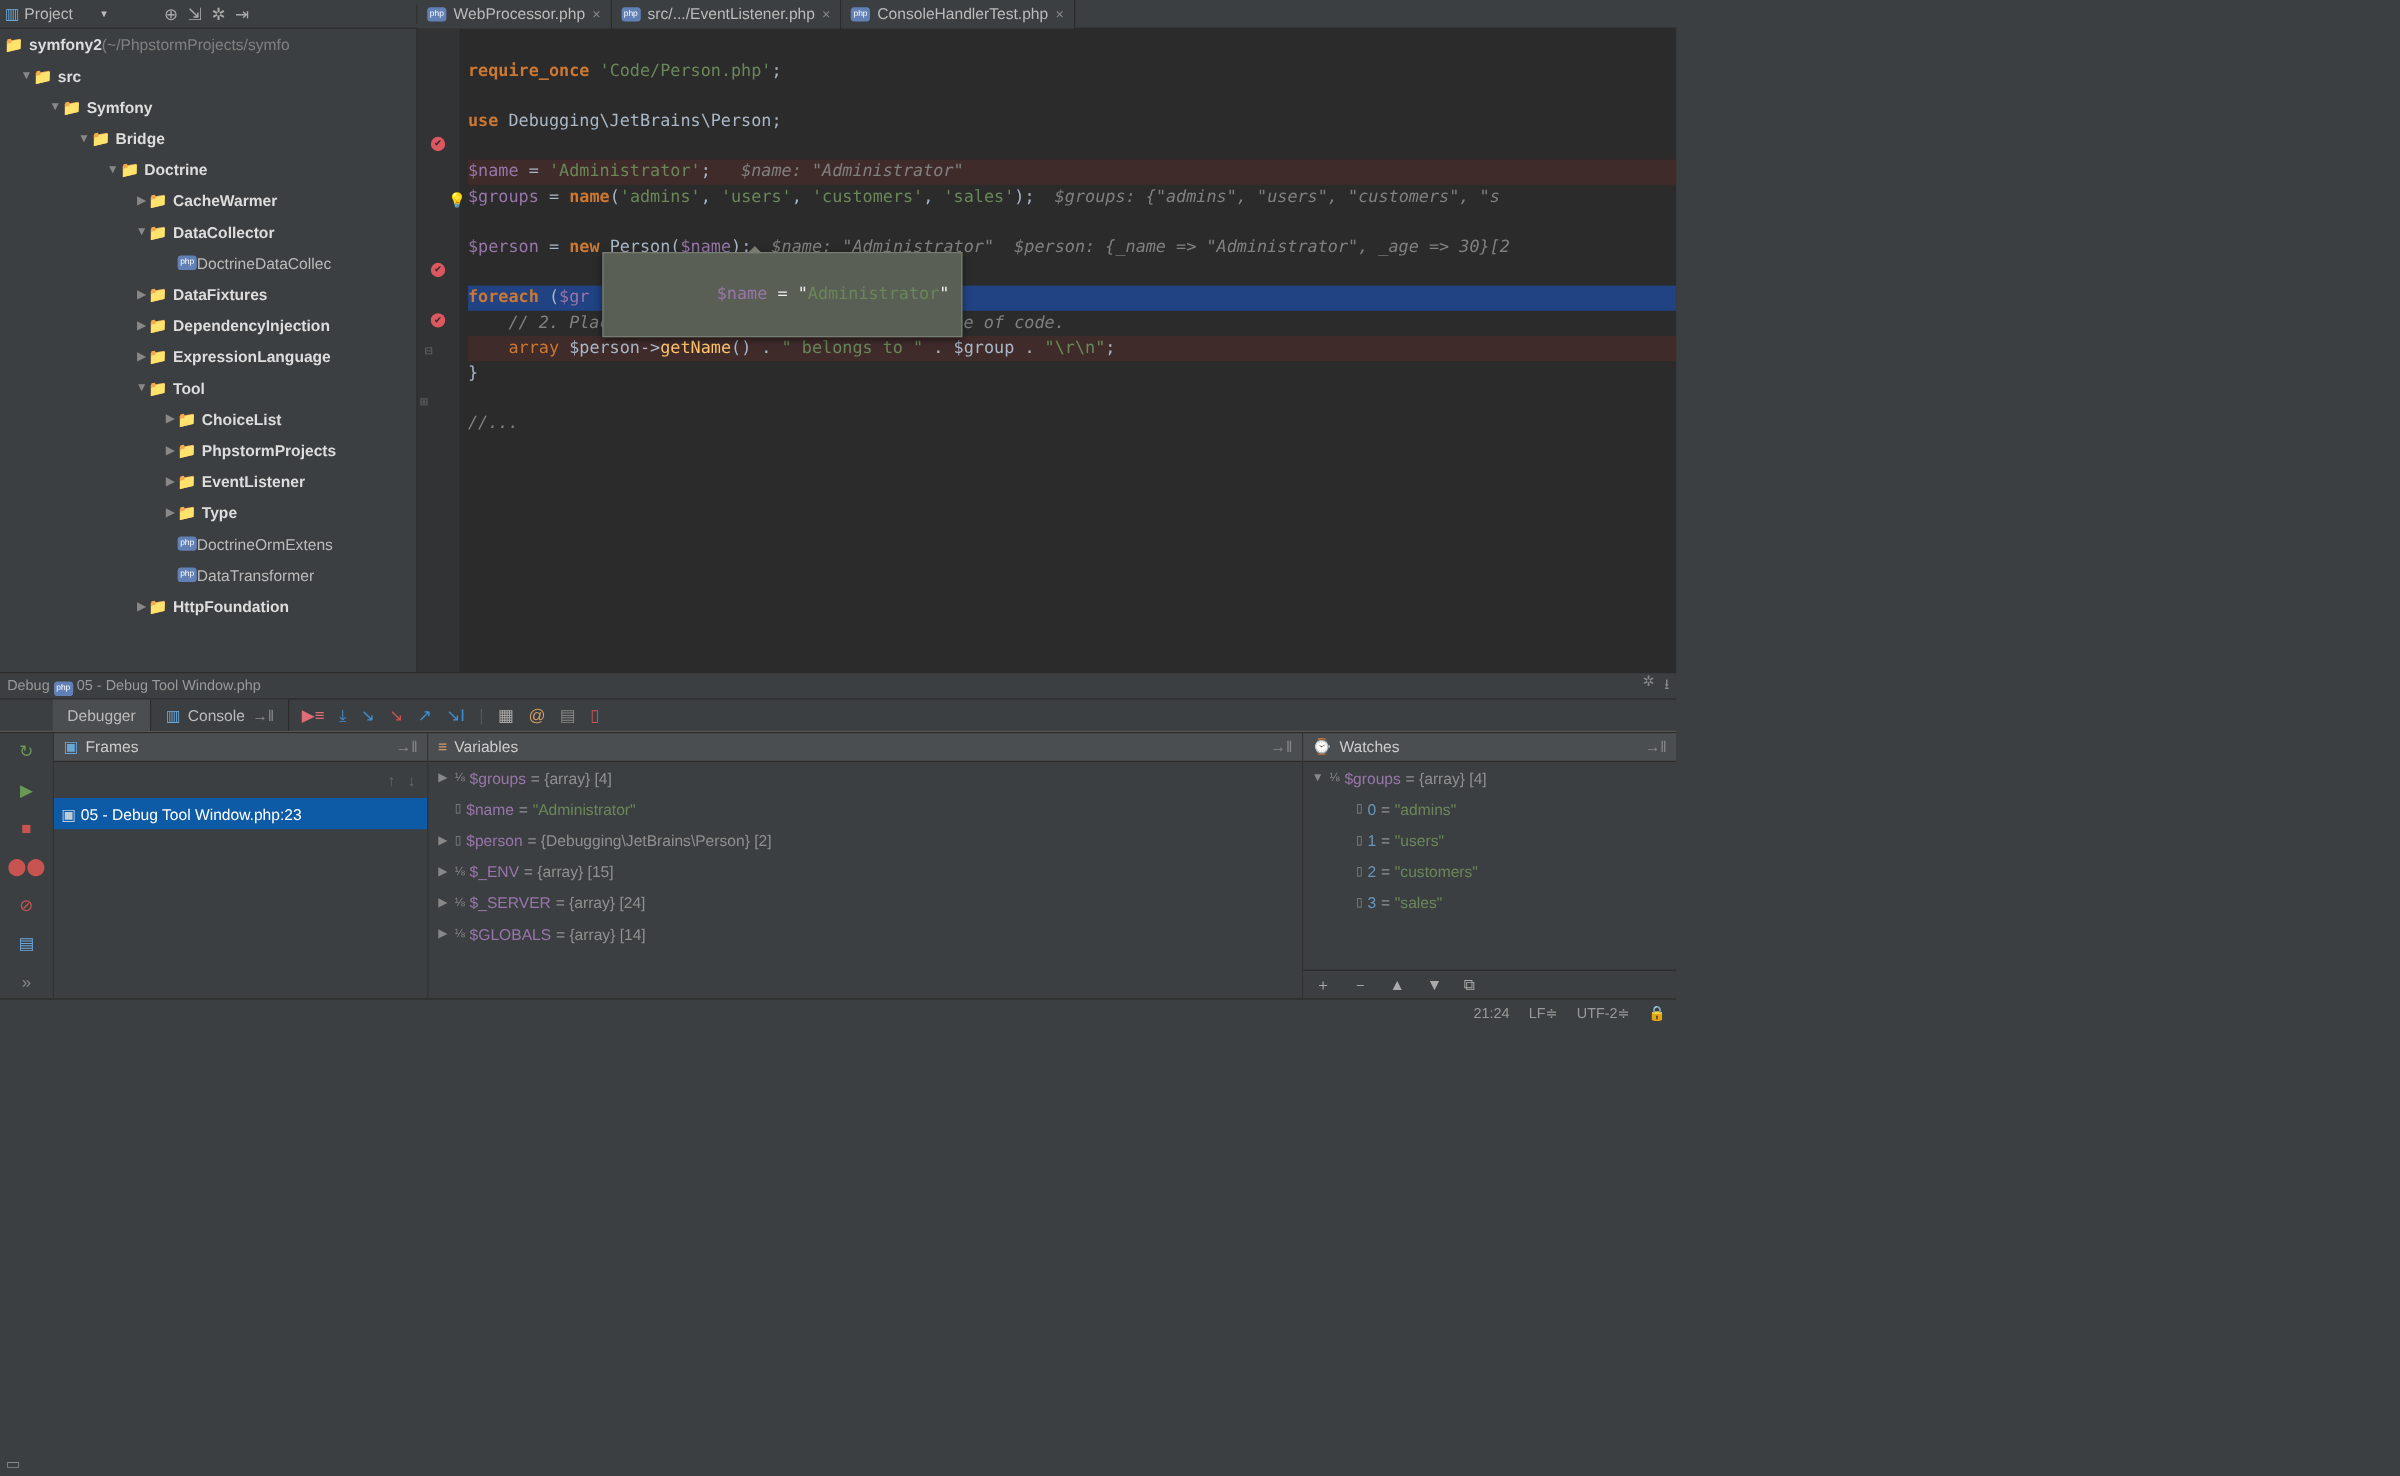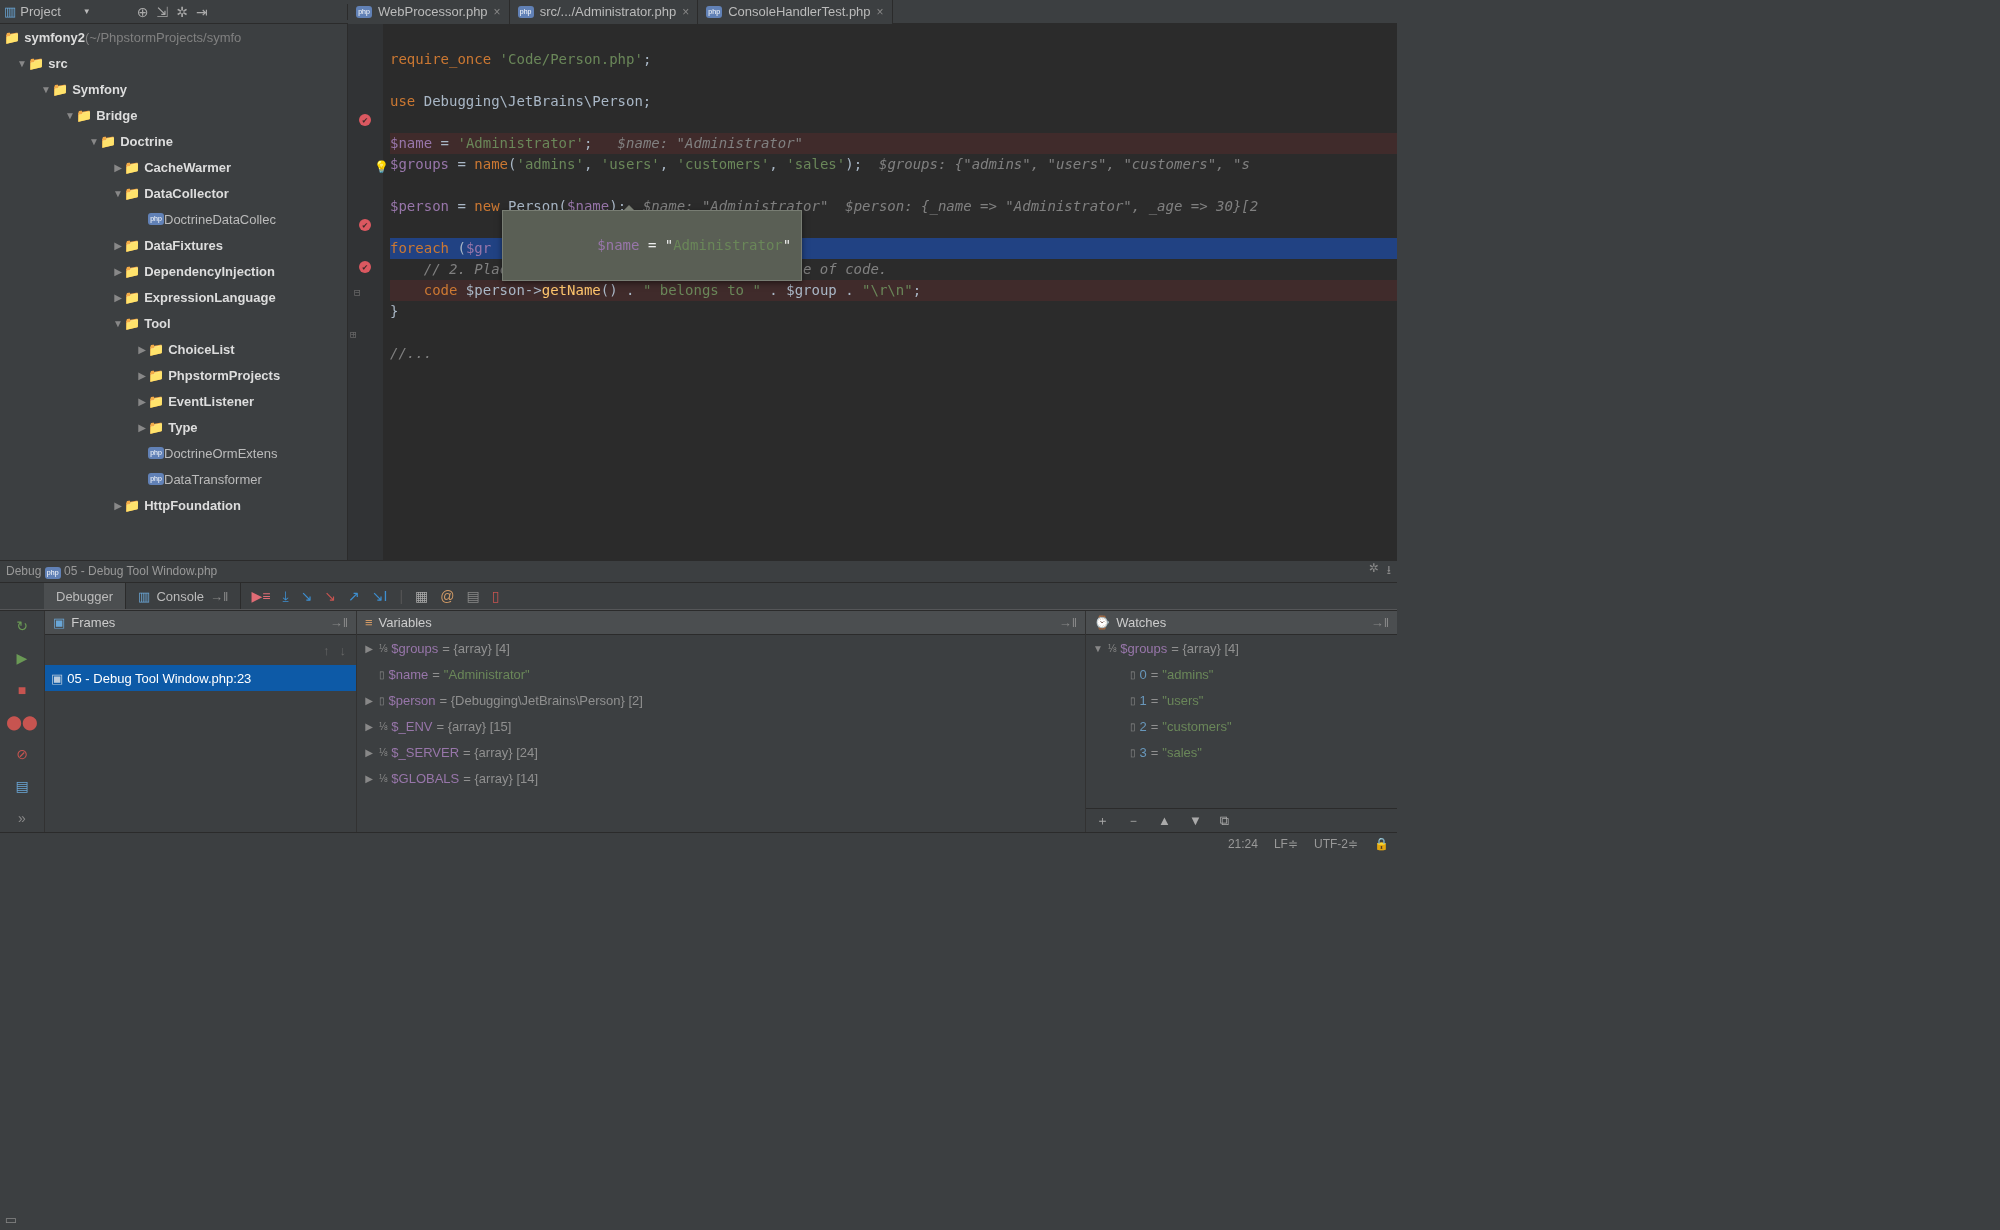--- a/index.html
+++ b/index.html
@@ -116,21 +116,21 @@
   }
   .code-pane {
     flex: 1;
     display: flex;
     font-family: Menlo, Consolas, monospace;
     font-size: 14px;
     line-height: 21px;
     overflow: hidden;
   }
   .code-body { flex:1; padding: 4px 0 4px 6px; position:relative; white-space: pre; color:#a9b7c6; }
-  .kw { color:#cc7832; font-weight:normal; }
+  .kw { color:#cc7832; font-weight:bold; }
   .kw2 { color:#cc7832; }
   .str { color:#6a8759; }
   .var { color:#9876aa; }
   .func { color:#ffc66d; }
   .cls { color:#a9b7c6; }
   .comment { color:#808080; font-style:italic; }
   .inlay { color:#808080; font-style:italic; }
   .hl-line { background:#214283; display:inline-block; width:100%; }
   .hl-line-red { background:#402b2b; display:inline-block; width:100%; }
   .tooltip-pop {
@@ -231,21 +231,21 @@
     </div>
   </div>
   <div class="editor-tabs">
     <div class="tab">
       <span class="php-icon">php</span>
       <span>WebProcessor.php</span>
       <span class="close">×</span>
     </div>
     <div class="tab">
       <span class="php-icon">php</span>
-      <span>src/.../Administrator.php</span>
+      <span>src/.../EventListener.php</span>
       <span class="close">×</span>
     </div>
     <div class="tab">
       <span class="php-icon">php</span>
       <span>ConsoleHandlerTest.php</span>
       <span class="close">×</span>
     </div>
   </div>
 </div>
 
@@ -384,21 +384,21 @@
 
 <span class="kw">use</span><span> Debugging\JetBrains\Person;</span>
 
 <span class="hl-line-red"><span class="var">$name</span><span> = </span><span class="str">'Administrator'</span><span>;   </span><span class="inlay">$name: "Administrator"</span></span>
 <span class="var">$groups</span><span> = </span><span class="kw">name</span><span>(</span><span class="str">'admins'</span><span>, </span><span class="str">'users'</span><span>, </span><span class="str">'customers'</span><span>, </span><span class="str">'sales'</span><span>);  </span><span class="inlay">$groups: {"admins", "users", "customers", "s</span>
 
 <span class="var">$person</span><span> = </span><span class="kw">new</span><span class="cls"> Person(</span><span class="var">$name</span><span>);  </span><span class="inlay">$name: "Administrator"  $person: {_name =&gt; "Administrator", _age =&gt; 30}[2</span>
 
 <span class="hl-line"><span class="kw">foreach</span><span> (</span><span class="var">$gr</span></span>
 <span class="comment">    // 2. Place a breakpoint on the following line of code.</span>
-<span class="hl-line-red"><span>    </span><span class="kw2">code</span><span> $person-&gt;</span><span class="func">getName</span><span>() . </span><span class="str">" belongs to "</span><span> . $group . </span><span class="str">"\r\n"</span><span>;</span></span>
+<span class="hl-line-red"><span>    </span><span class="kw2">array</span><span> $person-&gt;</span><span class="func">getName</span><span>() . </span><span class="str">" belongs to "</span><span> . $group . </span><span class="str">"\r\n"</span><span>;</span></span>
 <span>}</span>
 
 <span class="comment">//...</span>
         <div class="tooltip-pop" style="top:186px; left:118px;">
           <span class="v">$name</span><span> = "</span><span class="s">Administrator</span><span>"</span>
         </div>
       </div>
     </div>
   </div>
 </div>

